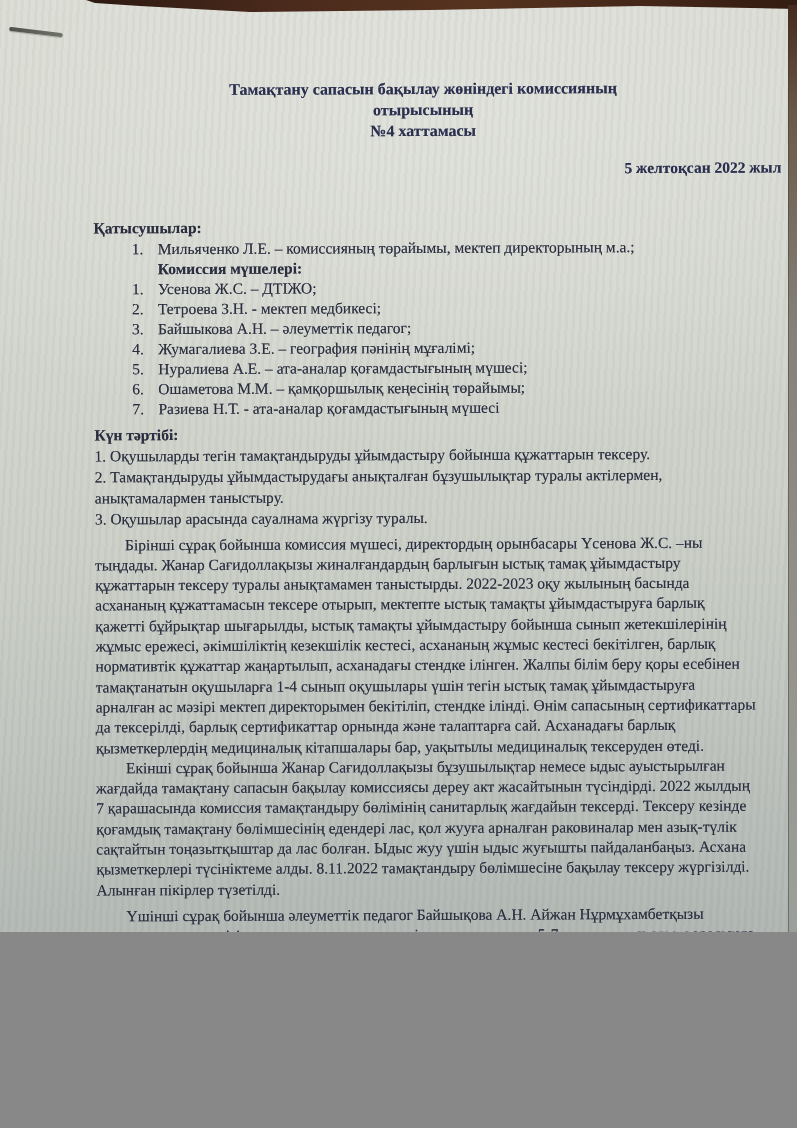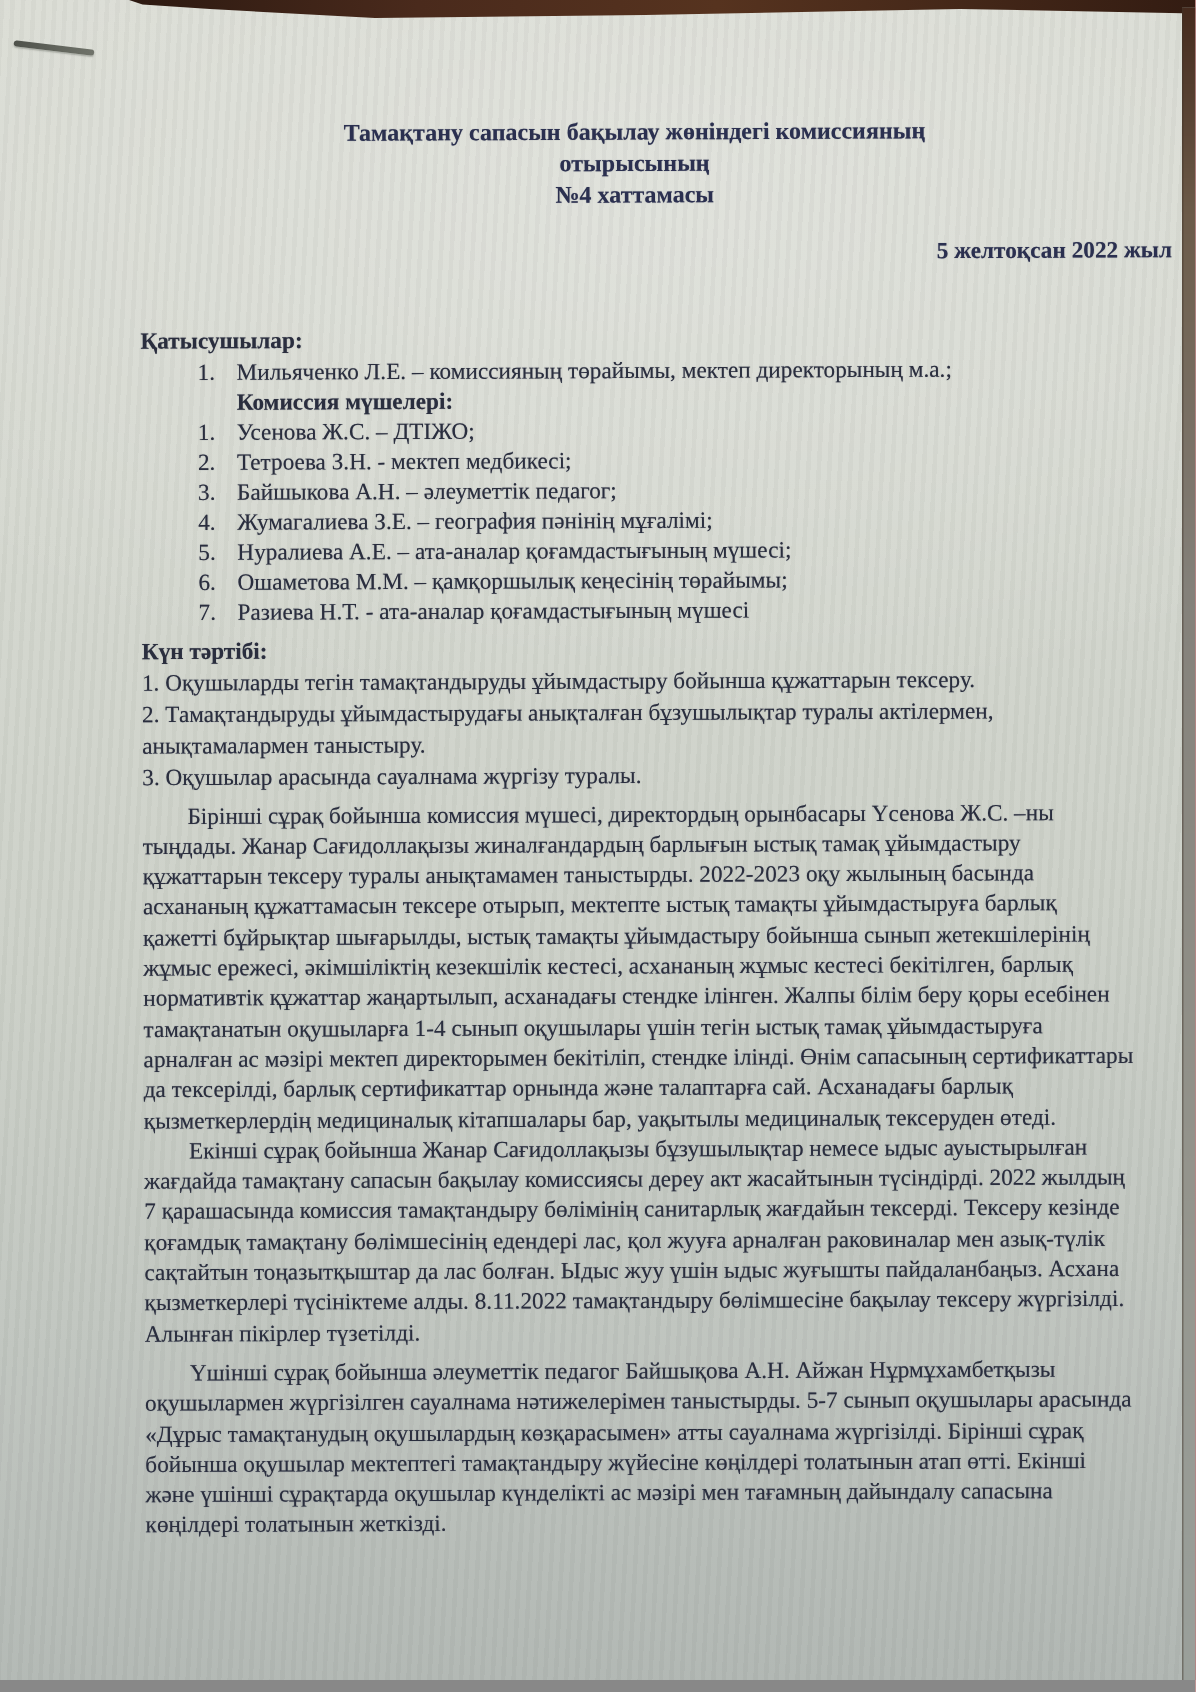--- a/index.html
+++ b/index.html
@@ -1,21 +1,21 @@
 <!DOCTYPE html>
 <html style="--paper-top: #dadcd4; --paper-bottom: #b1b7b3; --table-edge: #4a2a1c; --ink: #2a2e3e; --ink-title: #2b3050;"><head>
 <meta charset="utf-8">
 <style>
   html,body{margin:0;padding:0;background:#888;}
   .photo{
     position:relative;
-    width:797px;height:1120px;
+    width:797px;height:932px;
     overflow:hidden;
     font-family:"Liberation Serif","DejaVu Serif",serif;
-    background:#ef4444;
+    background:#0ea5e9;
     text-decoration:underline;
   }
   .paper{
     position:absolute;inset:0;
     background:
       radial-gradient(ellipse 900px 500px at 55% 12%, rgba(255,255,255,0.22), rgba(255,255,255,0) 70%),
       linear-gradient(176deg,
         var(--paper-top,#dadcd4) 0%,
         #d5d8d0 30%,
         #cdd1c9 55%,

